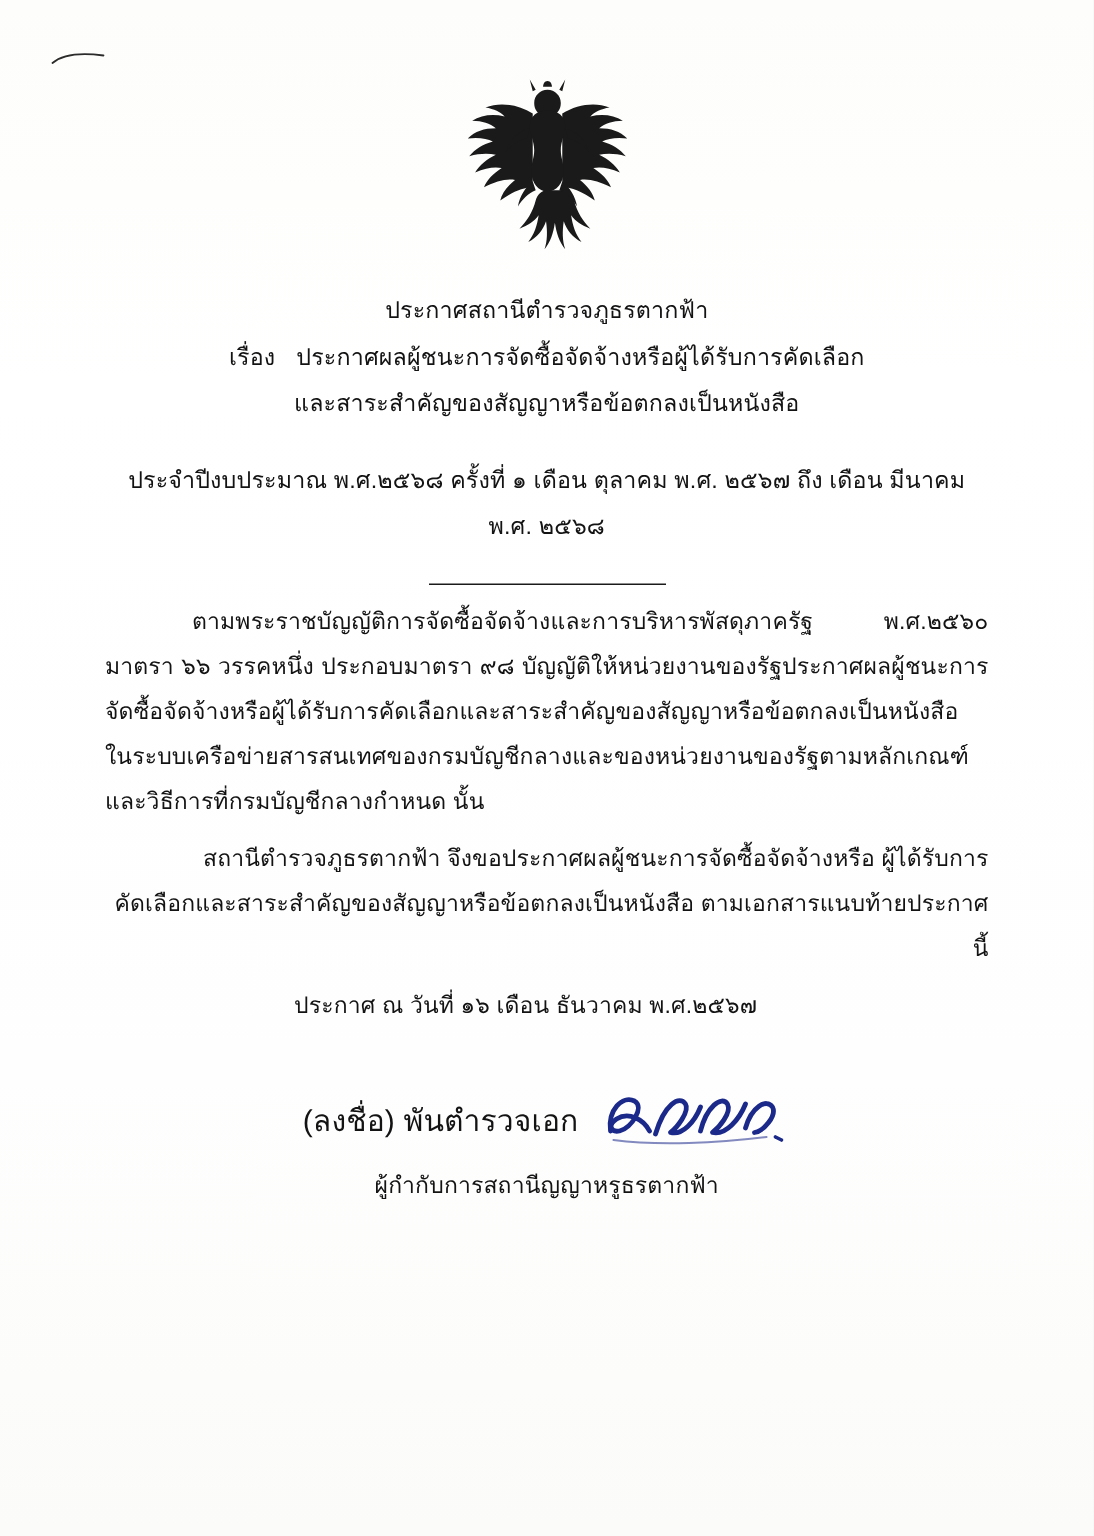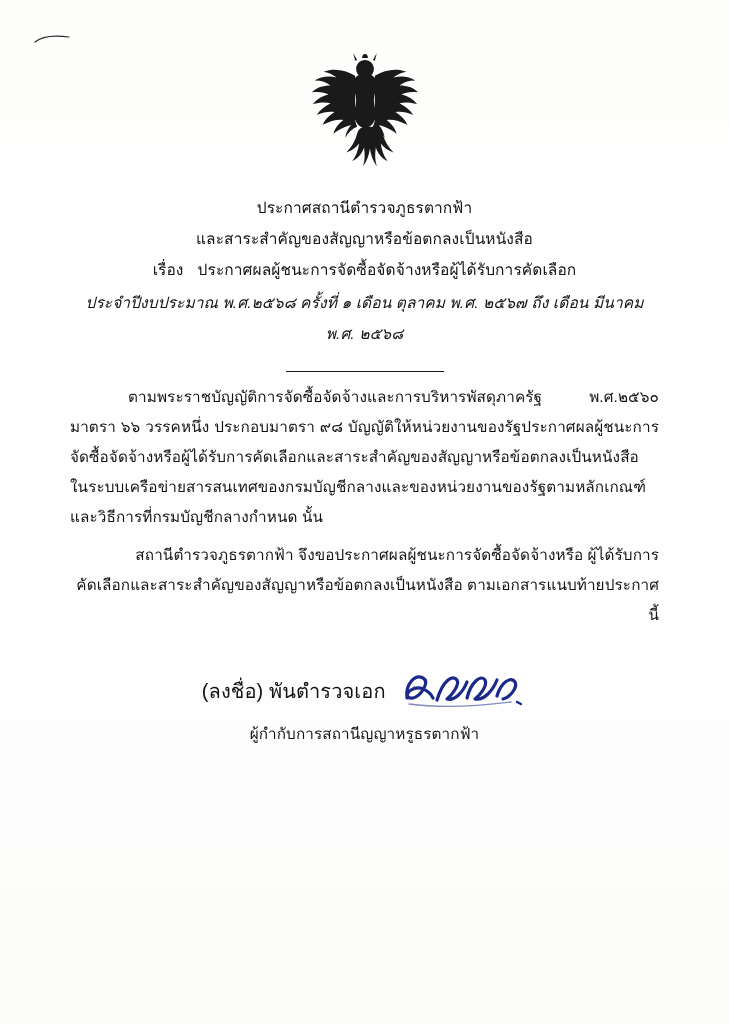--- a/index.html
+++ b/index.html
@@ -75,22 +75,21 @@
   .subject-row {
     text-align: center;
     font-size: 15.5px;
     line-height: 31px;
   }
   .subject-label { margin-right: 14px; }
   .fiscal-line {
     text-align: center;
     font-size: 15.5px;
     line-height: 31px;
-    margin-top: 2px;
-    font-style: italic;
+    margin-top: 20px;
   }
 
   .divider {
     width: 158px;
     height: 0;
     border-top: 1.3px solid #1a1a1a;
     margin: 22px auto 0 auto;
   }
 
   
@@ -180,34 +179,35 @@
 
           <path d="M70 76 c-4 0 -7 3 -8 7 c-2 8 -6 14 -11 19 c6 -2 10 -5 13 -9 c-1 7 -3 13 -7 18 c6 -3 10 -8 12 -14 c1 7 1 13 -1 19 c4 -5 6 -11 7 -18 c1 7 3 13 7 18 c-2 -6 -2 -12 -1 -19 c2 6 6 11 12 14 c-4 -5 -6 -11 -7 -18 c3 4 7 7 13 9 c-5 -5 -9 -11 -11 -19 c-1 -4 -4 -7 -8 -7 z"></path>
 
           <path d="M60 70 c-5 4 -9 10 -10 17 c3 -5 7 -9 12 -11 z M80 70 c5 4 9 10 10 17 c-3 -5 -7 -9 -12 -11 z"></path>
         </g>
       </svg>
     </div>
 
     <div class="th title-line title-1">ประกาศสถานีตำรวจภูธรตากฟ้า</div>
 
-    <div class="th title-line">และสาระสำคัญของสัญญาหรือข้อตกลงเป็นหนังสือ</div>
-
     <div class="th subject-row">
       <span class="subject-label">เรื่อง</span><span>ประกาศผลผู้ชนะการจัดซื้อจัดจ้างหรือผู้ได้รับการคัดเลือก</span>
     </div>
 
+    <div class="th title-line">และสาระสำคัญของสัญญาหรือข้อตกลงเป็นหนังสือ</div>
+
     <div class="th fiscal-line">ประจำปีงบประมาณ  พ.ศ.๒๕๖๘ ครั้งที่ ๑ เดือน  ตุลาคม  พ.ศ.  ๒๕๖๗  ถึง  เดือน  มีนาคม  พ.ศ.  ๒๕๖๘</div>
 
     <div class="divider"></div>
 
     <p class="th para first">ตามพระราชบัญญัติการจัดซื้อจัดจ้างและการบริหารพัสดุภาครัฐ พ.ศ.๒๕๖๐ มาตรา ๖๖ วรรคหนึ่ง ประกอบมาตรา ๙๘ บัญญัติให้หน่วยงานของรัฐประกาศผลผู้ชนะการจัดซื้อจัดจ้างหรือผู้ได้รับการคัดเลือกและสาระสำคัญของสัญญาหรือข้อตกลงเป็นหนังสือ ในระบบเครือข่ายสารสนเทศของกรมบัญชีกลางและของหน่วยงานของรัฐตามหลักเกณฑ์และวิธีการที่กรมบัญชีกลางกำหนด นั้น</p>
 
     <p class="th para second no-justify">สถานีตำรวจภูธรตากฟ้า จึงขอประกาศผลผู้ชนะการจัดซื้อจัดจ้างหรือ ผู้ได้รับการคัดเลือกและสาระสำคัญของสัญญาหรือข้อตกลงเป็นหนังสือ ตามเอกสารแนบท้ายประกาศนี้</p>
 
+    <div class="th announce-date">ประกาศ ณ วันที่  ๑๖  เดือน  ธันวาคม  พ.ศ.๒๕๖๗</div>
 
     <div class="sign-block">
       <div class="sign-row">
         <span class="sign-label th">(ลงชื่อ) พันตำรวจเอก</span>
         <span class="sign-ink">
           <svg viewBox="0 0 128 42" width="128" height="42" aria-hidden="true">
             <g fill="none" stroke-linecap="round" stroke-linejoin="round">
               <path class="ink" d="M8 30 C 6 16, 16 6, 24 10 C 31 14, 22 28, 14 30 C 8 31, 6 26, 12 22 C 20 17, 30 22, 34 30" stroke-width="3.2"></path>
               <path class="ink" d="M38 32 C 44 12, 54 6, 58 12 C 61 17, 52 28, 48 31 C 56 33, 64 24, 68 14" stroke-width="3.2"></path>
               <path class="ink" d="M68 30 C 72 14, 82 6, 86 12 C 89 18, 80 28, 76 31 C 85 33, 94 22, 98 12" stroke-width="3.2"></path>

